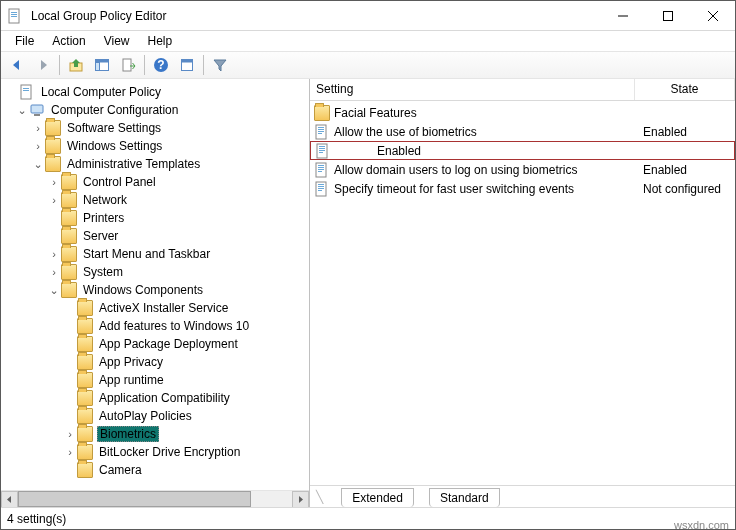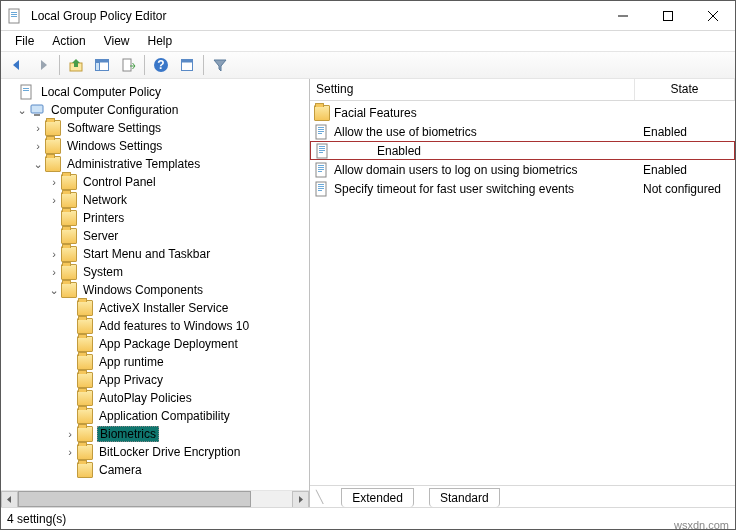--- a/index.html
+++ b/index.html
@@ -233,36 +233,36 @@
             <span class="lbl">Add features to Windows 10</span>
           </div>
         <div class="tree-row indent-4">
             <span class="exp"></span>
             <span class="icon folder"></span>
             <span class="lbl">App Package Deployment</span>
           </div>
         <div class="tree-row indent-4">
             <span class="exp"></span>
             <span class="icon folder"></span>
+            <span class="lbl">App Privacy</span>
+          </div>
+        <div class="tree-row indent-4">
+            <span class="exp"></span>
+            <span class="icon folder"></span>
             <span class="lbl">App runtime</span>
           </div>
         <div class="tree-row indent-4">
             <span class="exp"></span>
             <span class="icon folder"></span>
-            <span class="lbl">App Privacy</span>
+            <span class="lbl">Application Compatibility</span>
           </div>
         <div class="tree-row indent-4">
             <span class="exp"></span>
             <span class="icon folder"></span>
             <span class="lbl">AutoPlay Policies</span>
-          </div>
-        <div class="tree-row indent-4">
-            <span class="exp"></span>
-            <span class="icon folder"></span>
-            <span class="lbl">Application Compatibility</span>
           </div>
         <div class="tree-row indent-4 selected">
             <span class="exp">›</span>
             <span class="icon folder"></span>
             <span class="lbl">Biometrics</span>
           </div>
         <div class="tree-row indent-4">
             <span class="exp">›</span>
             <span class="icon folder"></span>
             <span class="lbl">BitLocker Drive Encryption</span>

